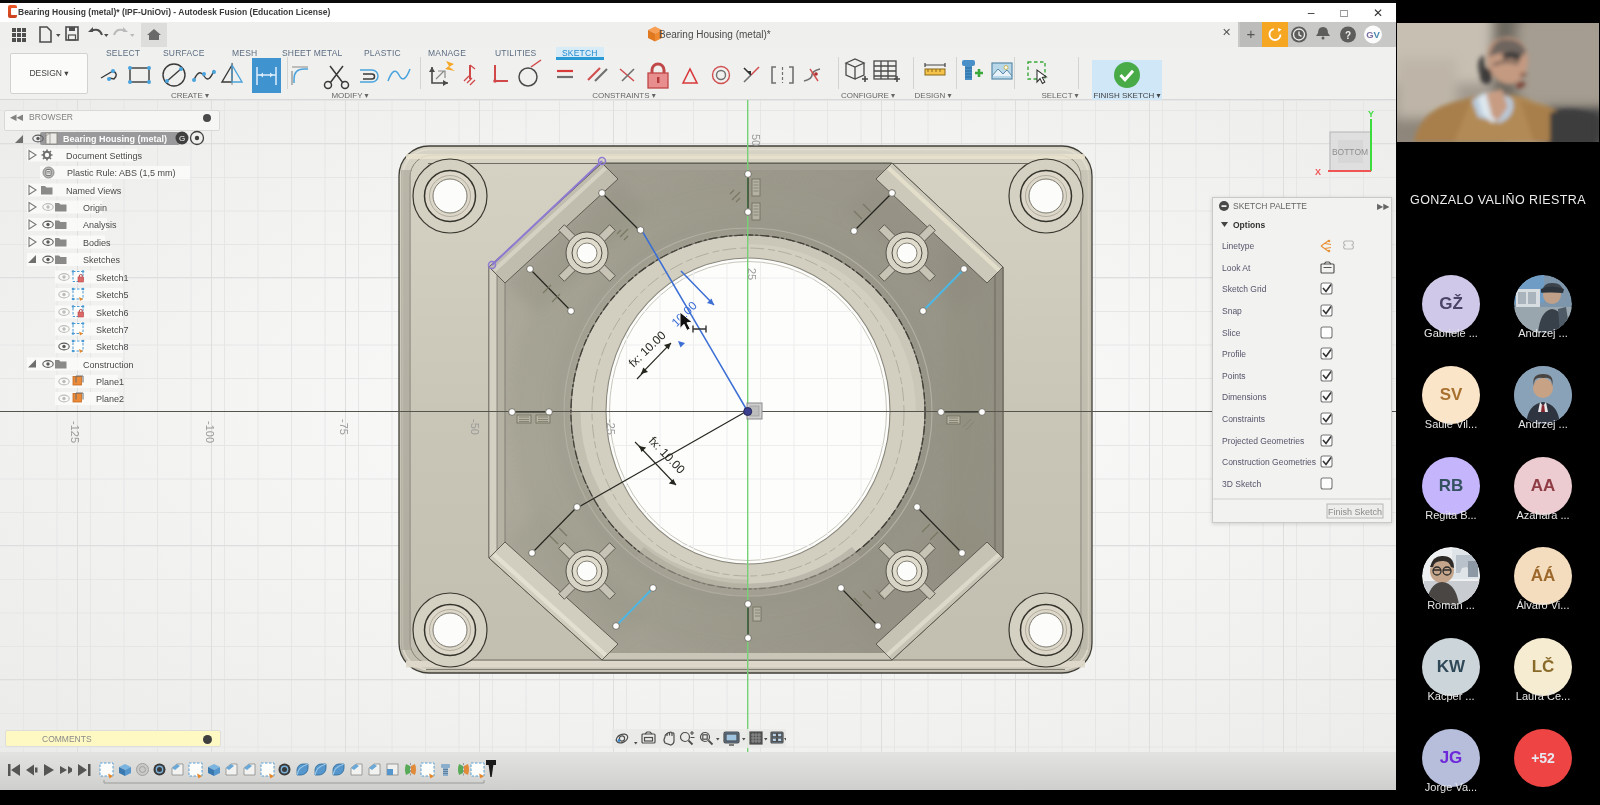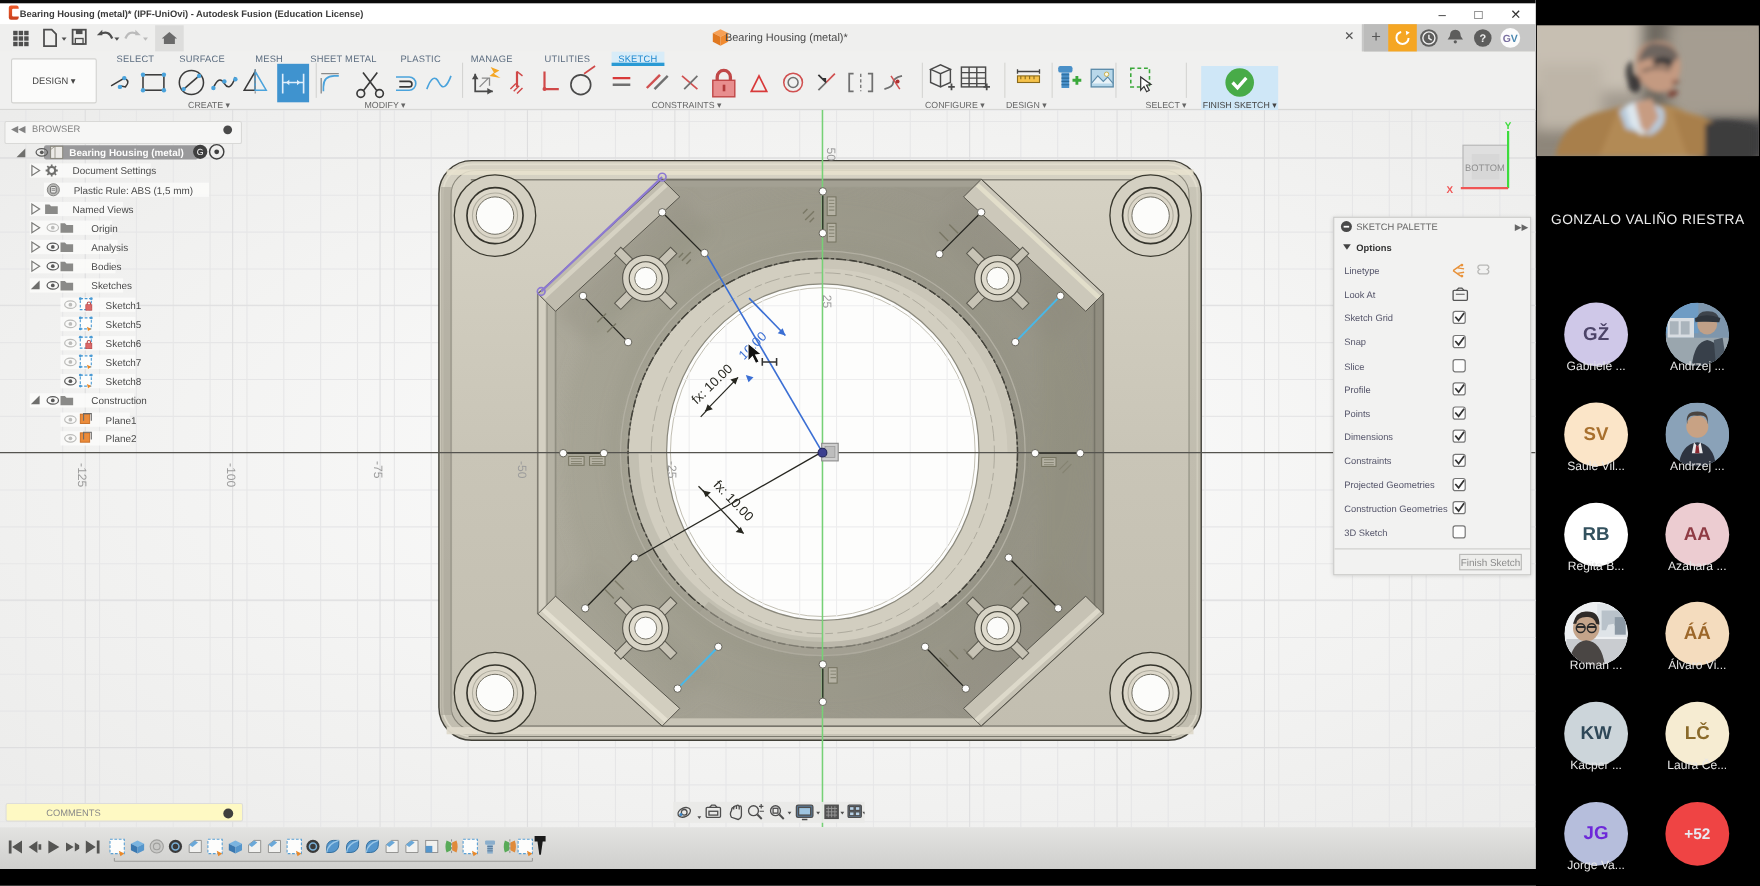--- a/index.html
+++ b/index.html
@@ -1006,21 +1006,21 @@
           <circle cx="29" cy="29" r="29" fill="#7890a8"></circle>
           <rect x="0" y="0" width="58" height="58" fill="#8aa2b8"></rect>
           <circle cx="29" cy="22" r="10" fill="#c8a284"></circle>
           <path d="M29 12 q-10 -2 -9 8 q-3 -12 9 -12 q12 0 9 12 q1 -10 -9 -8 z" fill="#4a4440"></path>
           <path d="M12 58 q2 -20 17 -22 q15 2 17 22 z" fill="#2e3440"></path>
           <path d="M26 36 l3 4 3 -4 2 10 h-10 z" fill="#e8e8ea"></path>
           <path d="M28 38 l1 2 1 -2 1 8 h-4 z" fill="#8a2830"></path>
         </svg>
     </div>
     <div class="pname" style="left:99px;top:418px;">Andrzej ...</div>
-    <div class="pcircle" style="left:26px;top:457px;background:#ffffff;color:#33515e;">RB</div>
+    <div class="pcircle" style="left:26px;top:457px;background:#c4b5fd;color:#33515e;">RB</div>
     <div class="pname" style="left:7px;top:509px;">Regita B...</div>
     <div class="pcircle" style="left:118px;top:457px;background:#ecccd1;color:#8f3b44;">AA</div>
     <div class="pname" style="left:99px;top:509px;">Azahara ...</div>
     <div class="pcircle" style="left:26px;top:547px;overflow:hidden;">
       <svg width="58" height="58">
           <defs>
             <clipPath id="rc">
               <circle cx="29" cy="29" r="29"></circle>
             </clipPath>
           </defs>

